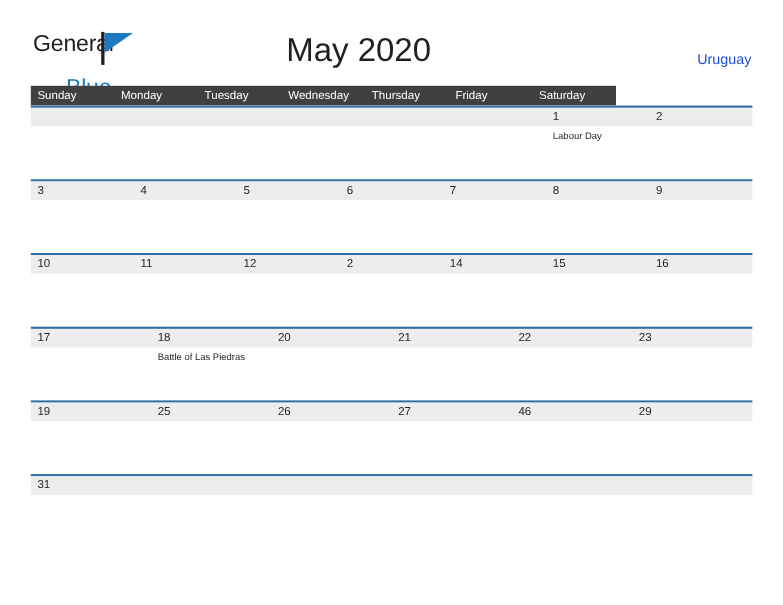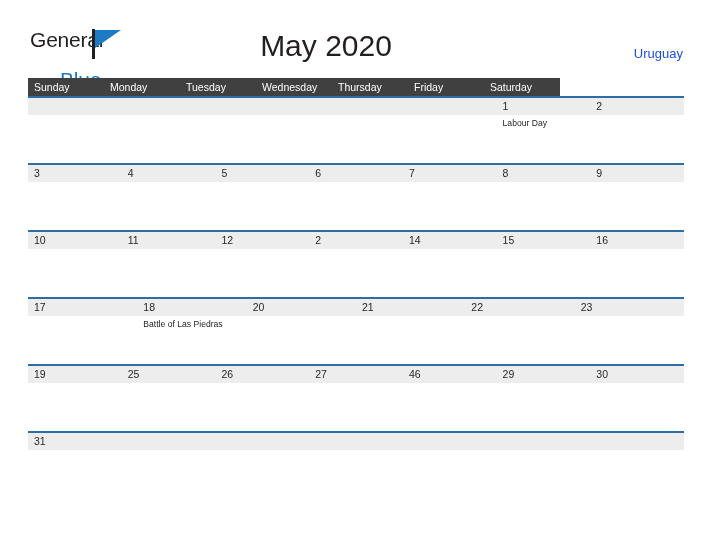--- a/index.html
+++ b/index.html
@@ -326,23 +326,20 @@
             </div>
             <div class="day-cell">
               <span class="day-num">27</span>
             </div>
             <div class="day-cell">
               <span class="day-num">46</span>
             </div>
             <div class="day-cell">
               <span class="day-num">29</span>
             </div>
-            <div class="day-cell">
-              <span class="day-num">30</span>
-            </div>
           </div>
         </div>
         <div class="week-row">
           <div class="day-strip"></div>
           <div class="week-cells">
             <div class="day-cell">
               <span class="day-num">31</span>
             </div>
             <div class="day-cell empty-cell">
               <span class="day-num"></span>

